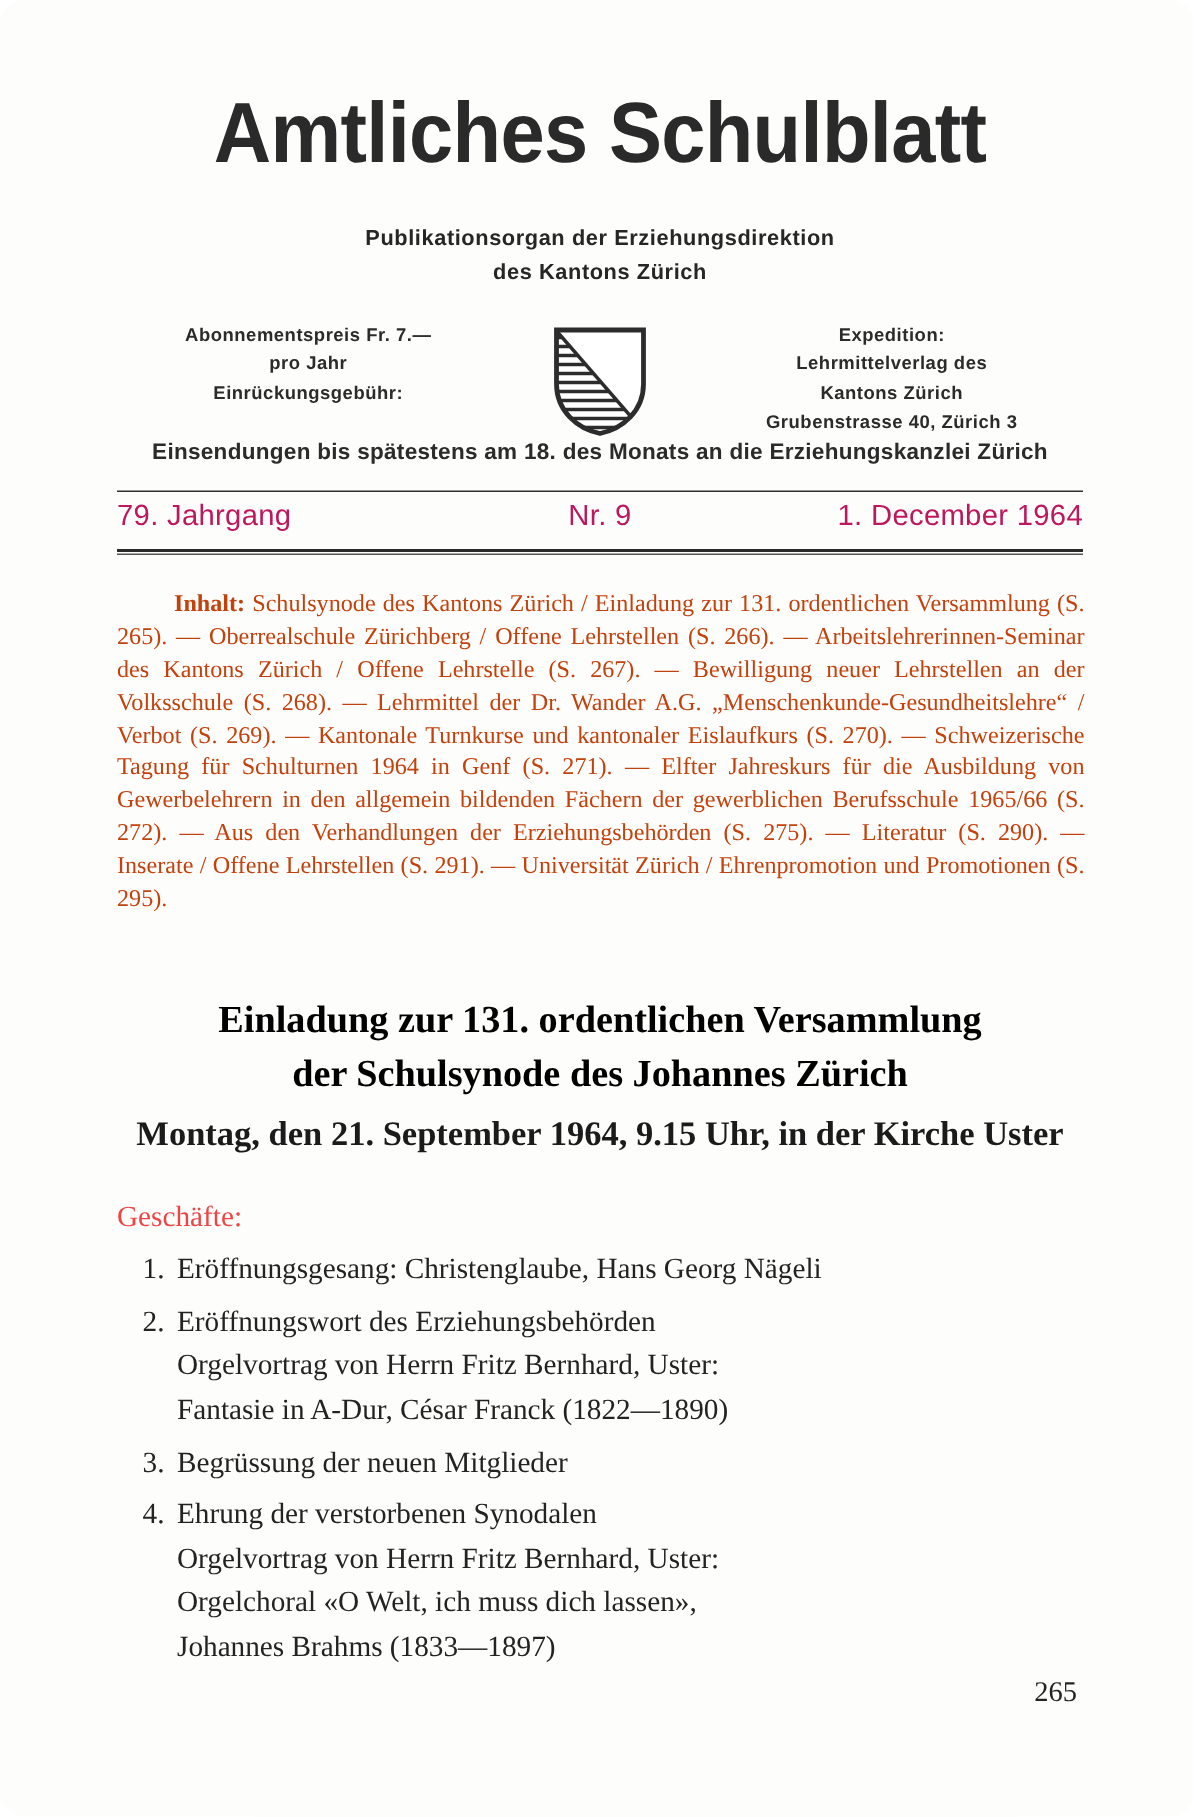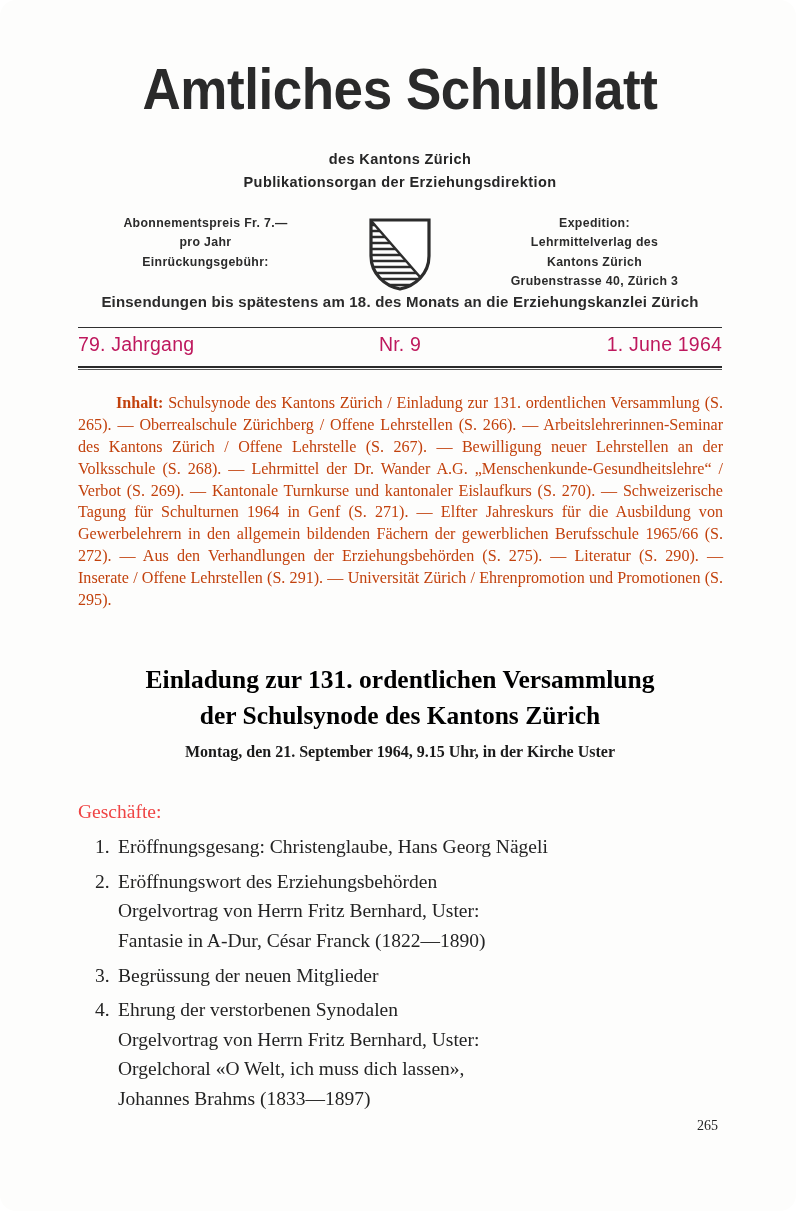--- a/index.html
+++ b/index.html
@@ -176,21 +176,21 @@
     color: #000000;
   }
   .subhead {
     position: absolute;
     left: 78px;
     top: 743px;
     width: 644px;
     text-align: center;
     font-family: "Liberation Serif", serif;
     font-weight: bold;
-    font-size: 16px;
+    font-size: 23px;
     color: #1b1b1b;
   }
 
   
   .agenda-label {
     position: absolute;
     left: 78px;
     top: 801px;
     font-family: "Liberation Serif", serif;
     font-size: 19.5px;
@@ -219,36 +219,36 @@
     flex: 1 1 auto;
   }
   .agenda-line { display: block; }
 
   
   .page-number {
     position: absolute;
     right: 78px;
     top: 1118px;
     font-family: "Liberation Serif", serif;
-    font-size: 14px;
+    font-size: 19px;
     color: #232323;
   }
 </style>
 </head>
 <body>
 
 <div class="page">
 
   <div class="masthead">
     <div class="masthead-title">Amtliches Schulblatt</div>
   </div>
 
   <div class="subtitle-block">
+    <div>Publikationsorgan der Erziehungsdirektion</div>
     <div>des Kantons Zürich</div>
-    <div>Publikationsorgan der Erziehungsdirektion</div>
   </div>
 
   <div class="info-row">
 
     <div class="info-col left">
       <div>Abonnementspreis Fr. 7.—</div>
       <div>pro Jahr</div>
       <div>Einrückungsgebühr:</div>
     </div>
 
@@ -293,30 +293,30 @@
       <div>Grubenstrasse 40, Zürich 3</div>
     </div>
   </div>
 
   <div class="einsendungen">Einsendungen bis spätestens am 18. des Monats an die Erziehungskanzlei Zürich</div>
 
   <div class="rule-top"></div>
   <div class="issue-row">
     <div class="issue-year">79. Jahrgang</div>
     <div class="issue-nr">Nr. 9</div>
-    <div class="issue-date">1. June 1964</div>
+    <div class="issue-date">1. December 1964</div>
   </div>
   <div class="rule-bottom-a"></div>
   <div class="rule-bottom-b"></div>
 
   <div class="inhalt"><b>Inhalt:</b><span> Schulsynode des Kantons Zürich / Einladung zur 131. ordentlichen Versammlung (S. 265). — Oberrealschule Zürichberg / Offene Lehrstellen (S. 266). — Arbeitslehrerinnen-Seminar des Kantons Zürich / Offene Lehrstelle (S. 267). — Bewilligung neuer Lehrstellen an der Volksschule (S. 268). — Lehrmittel der Dr. Wander A.G. „Menschenkunde-Gesundheitslehre“ / Verbot (S. 269). — Kantonale Turnkurse und kantonaler Eislaufkurs (S. 270). — Schweizerische Tagung für Schulturnen 1964 in Genf (S. 271). — Elfter Jahreskurs für die Ausbildung von Gewerbelehrern in den allgemein bildenden Fächern der gewerblichen Berufsschule 1965/66 (S. 272). — Aus den Verhandlungen der Erziehungsbehörden (S. 275). — Literatur (S. 290). — Inserate / Offene Lehrstellen (S. 291). — Universität Zürich / Ehrenpromotion und Promotionen (S. 295).</span></div>
 
   <div class="headline">
     <div>Einladung zur 131. ordentlichen Versammlung</div>
-    <div>der Schulsynode des Kantons Zürich</div>
+    <div>der Schulsynode des Johannes Zürich</div>
   </div>
 
   <div class="subhead">Montag, den 21. September 1964, 9.15 Uhr, in der Kirche Uster</div>
 
   <div class="agenda-label">Geschäfte:</div>
 
   <div class="agenda">
 
     <div class="agenda-item">
       <div class="agenda-num">1.</div>

